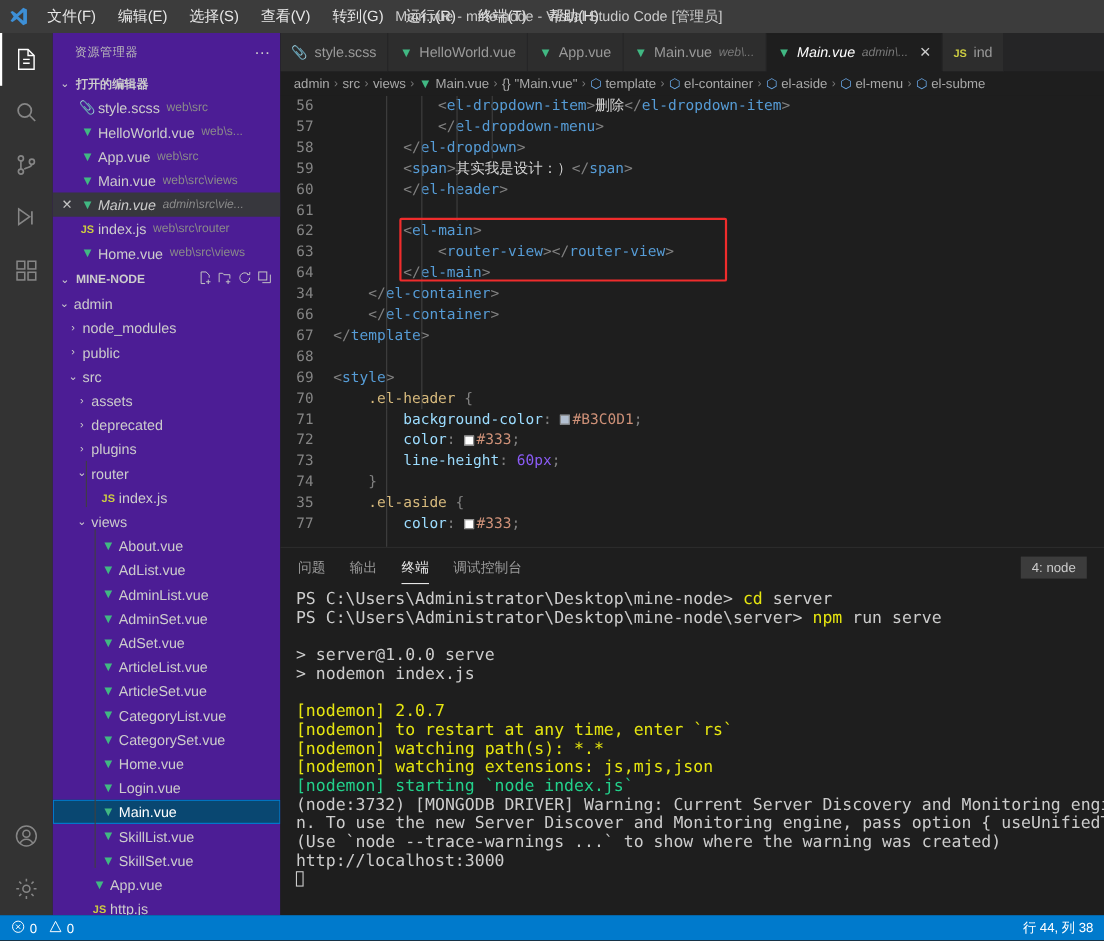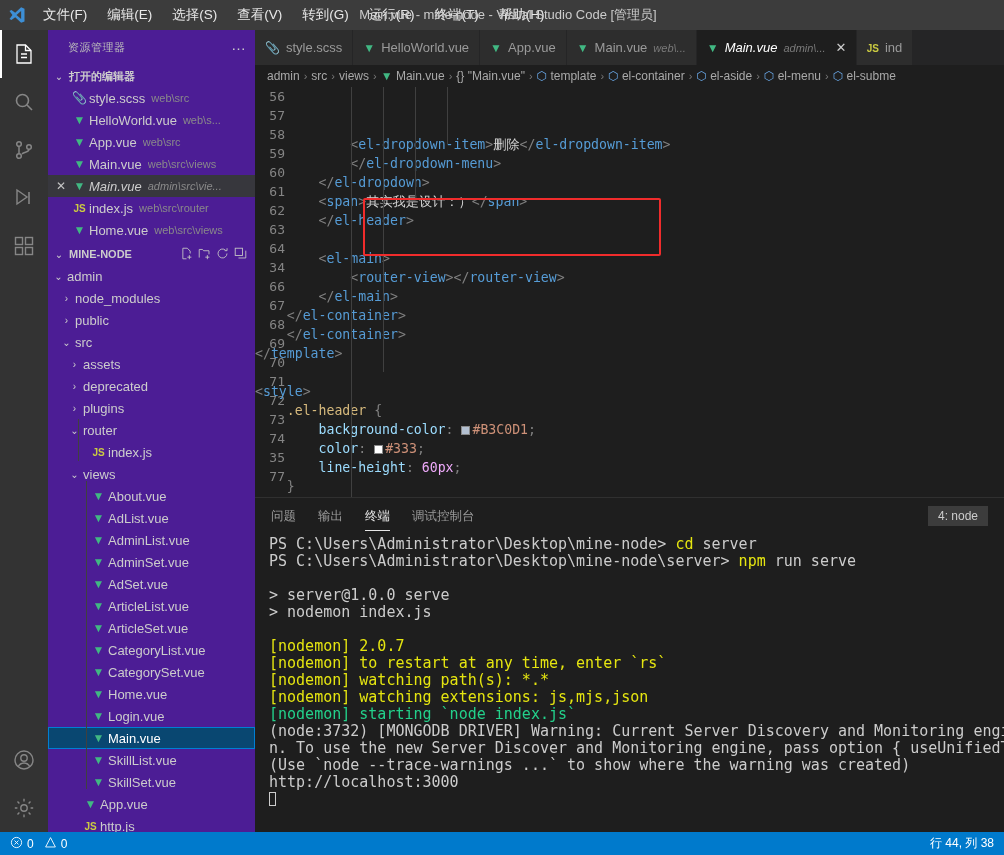--- a/index.html
+++ b/index.html
@@ -111,39 +111,39 @@
     white-space:nowrap; overflow:hidden;
   }
   .bc-sep { color:#7a7a7a; font-size:11px; }
   .bc-cube { color:#6aa9e9; }
 
   .code-wrap { flex:1 1 auto; overflow:hidden; position:relative; background:#1e1e1e;}
   .code {
     font-family:"DejaVu Sans Mono","Liberation Mono",monospace;
     font-size:13.2px; line-height:19px; position:relative;
   }
-  .cline { display:flex; height:19px; white-space:pre;flex-direction:column; }
+  .cline { display:flex; height:19px; white-space:pre; }
   .gutter {
     width:48px; flex:0 0 48px; text-align:right; padding-right:18px;
     color:#858585; font-size:13px;
   }
   .ctext { position:relative; }
   .hl-box {
     position:absolute; border:2px solid #f02c2c; pointer-events:none;
     left:105px; top:190px; width:300px; height:57px; border-radius:2px;
   }
   .indent-guide {
     position:absolute; width:1px; background:#404040; top:0;
   }
   .tag { color:#569cd6; }
   .punc { color:#808080; }
   .txt { color:#d4d4d4; }
   .prop { color:#9cdcfe; }
   .sel { color:#d7ba7d; }
-  .val-num { color:#f0abfc; }
+  .val-num { color:#8b5cf6; }
   .val-col { color:#ce9178; }
   .swatch { display:inline-block; width:9px; height:9px; border:1px solid #888; vertical-align:middle; margin-right:2px;}
 
   
   .panel { height:335px; flex:0 0 335px; background:#1e1e1e; border-top:1px solid #303030; display:flex; flex-direction:column;}
   .panel-tabs { height:35px; flex:0 0 35px; display:flex; align-items:center; padding:0 16px; gap:22px; position:relative;}
   .ptab { font-size:12.5px; color:#9a9a9a; position:relative; padding:8px 0 6px; }
   .ptab.active { color:#e7e7e7; }
   .ptab.active::after{
     content:""; position:absolute; left:0; right:0; bottom:0; height:1px; background:#e7e7e7;

